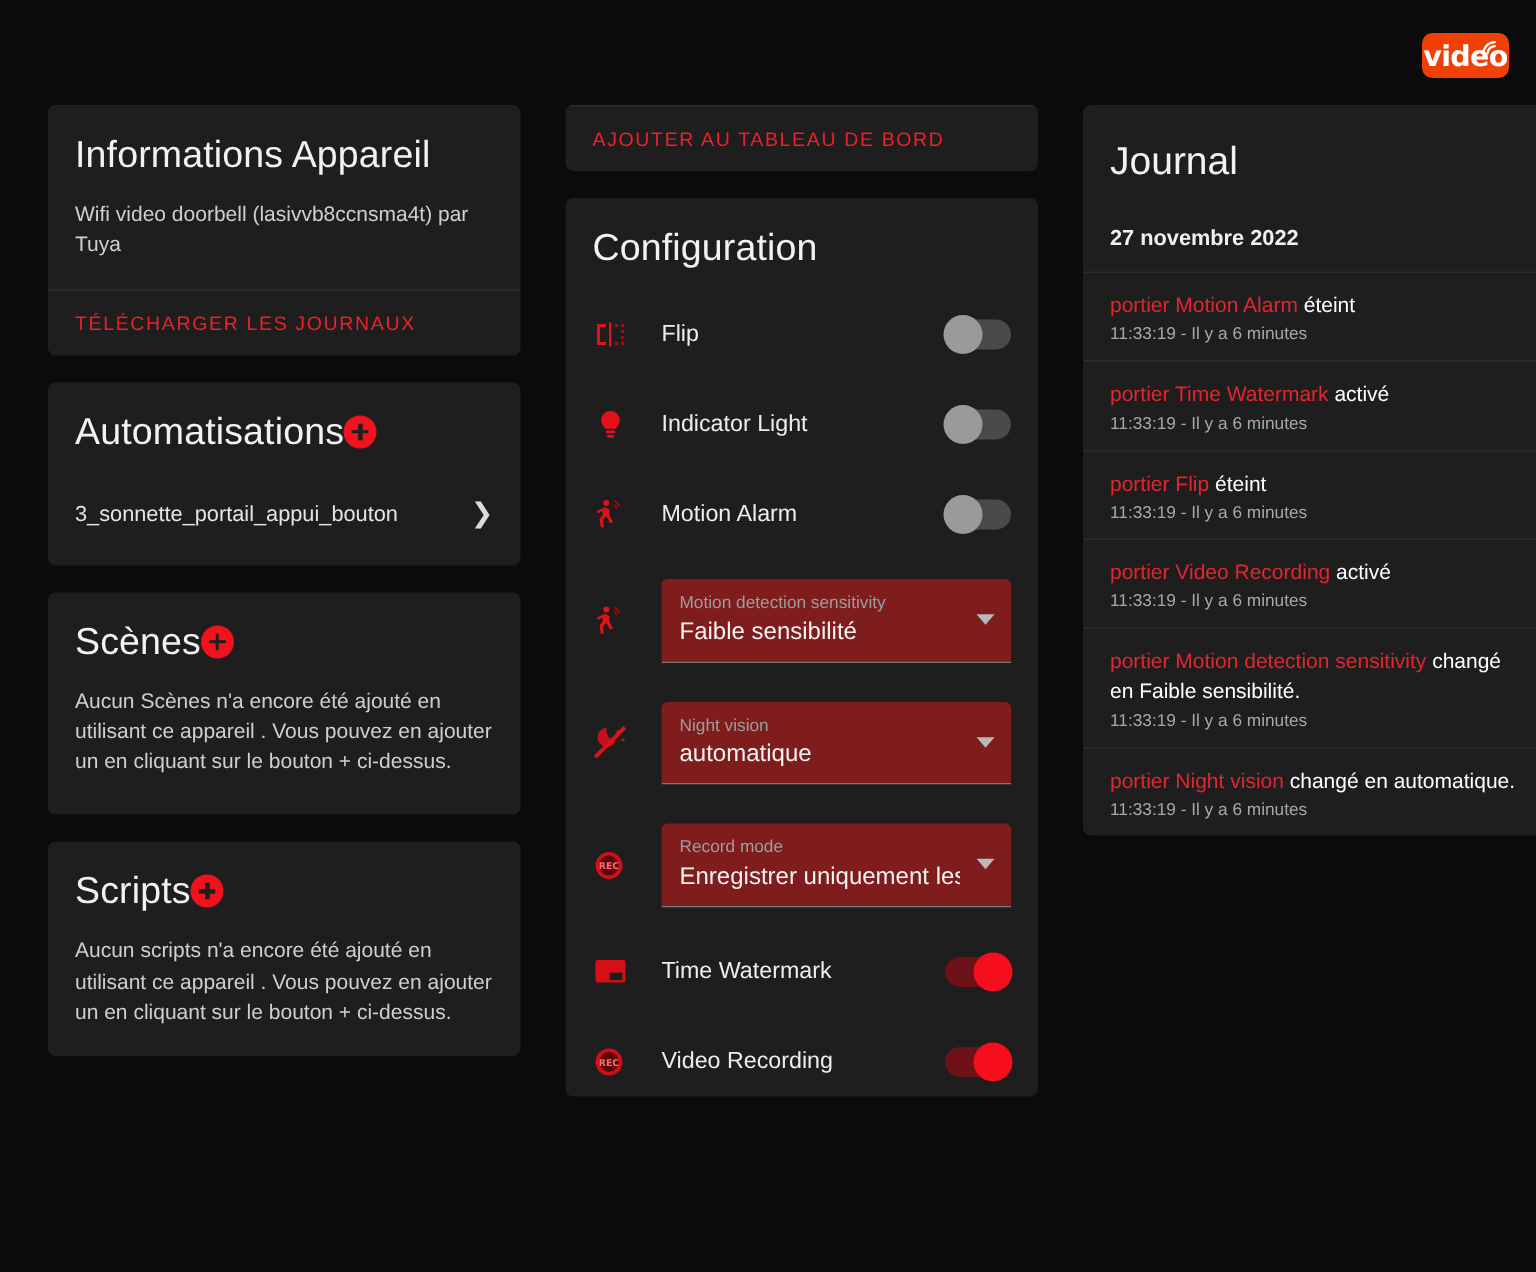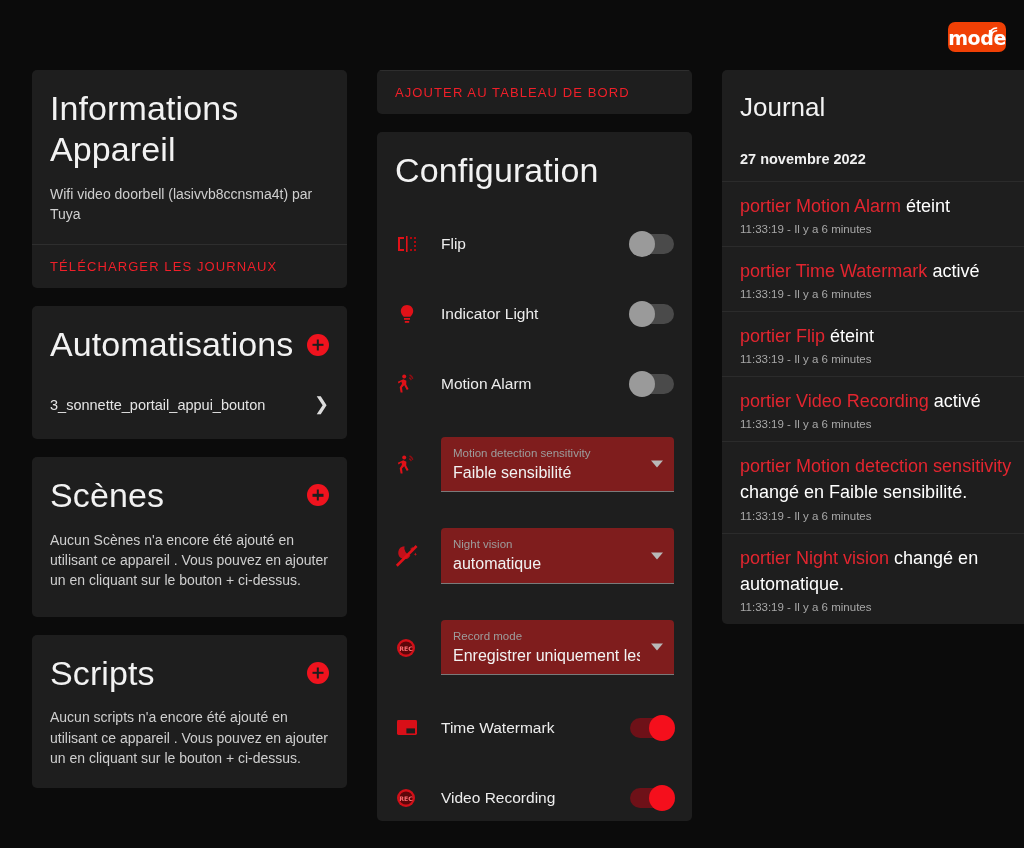--- a/index.html
+++ b/index.html
@@ -33,31 +33,31 @@
   .col { width: 315px; display: flex; flex-direction: column; gap: 18px; }
 
   .card {
     background: #1e1e1e;
     border-radius: 5px;
     overflow: hidden;
     color: #e8e8e8;
   }
   .card-pad { padding: 18px 18px 20px 18px; }
   .card-title {
-    font-size: 34px; font-weight: 400; color: #f2f2f2;
+    font-size: 25px; font-weight: 400; color: #f2f2f2;
     line-height: 1.2; letter-spacing: 0.1px;
   }
   .sub { font-size: 14px; color: #cfcfcf; line-height: 1.45; margin-top: 14px; }
   .divider { height: 1px; background: #2e2e2e; }
   .action {
     padding: 14px 18px;
     color: #f01f29; font-size: 13px; font-weight: 400;
     letter-spacing: 1.1px; cursor: pointer;
   }
-  .row-between { display: flex; align-items: center; justify-content: space-between; }
+  .row-between { display: flex; align-items: center; }
 
   .plus {
     width: 22px; height: 22px; border-radius: 50%;
     background: #f0131e; position: relative; flex: 0 0 auto; cursor: pointer;
   }
   .plus::before, .plus::after {
     content: ""; position: absolute; background: #1e1e1e;
     left: 50%; top: 50%; transform: translate(-50%, -50%);
   }
   .plus::before { width: 11px; height: 2.4px; }
@@ -94,21 +94,21 @@
   .avatar .frame {
     position: absolute; left: 14%; top: 18%; width: 14px; height: 22px;
     background: linear-gradient(180deg,#6f7a88 0%, #3b3f47 100%); opacity: .75;
   }
   .sensor-name { font-size: 15.5px; color: #e6e6e6; flex: 1; }
   .sensor-state { font-size: 15px; color: #e6e6e6; }
 
   
   .conf-body { padding: 18px 18px 6px 18px; }
   .conf-row {
-    display: flex; align-items: center; gap: 0; margin-top: 36px; min-height: 34px;
+    display: flex; align-items: center; gap: 0; margin-top: 26px; min-height: 34px;
   }
   .conf-icon {
     width: 46px; flex: 0 0 46px; display: flex; align-items: center; justify-content: flex-start;
   }
   .conf-label { flex: 1; font-size: 15.5px; color: #ededed; }
 
   .toggle {
     width: 44px; height: 20px; border-radius: 11px; position: relative;
     flex: 0 0 auto; cursor: pointer;
   }
@@ -144,31 +144,31 @@
   .journal {
     width: 315px; background: #1e1e1e; border-radius: 5px;
     position: relative; overflow: hidden;
   }
   .journal-head { padding: 22px 18px 16px 18px; }
   .journal-title { font-size: 26px; color: #f2f2f2; font-weight: 400; }
   .journal-date {
     padding: 12px 18px 14px 18px; font-size: 14.5px; font-weight: 700; color: #f0f0f0;
   }
   .log-entry { padding: 11px 20px 11px 18px; border-top: 1px solid #2b2b2b; }
-  .log-text { font-size: 18px; line-height: 1.45; color: #ffffff; }
+  .log-text { font-size: 14px; line-height: 1.45; color: #ffffff; }
   .log-text .subj { color: #e2252f; }
   .log-time { font-size: 11.5px; color: #a8a8a8; margin-top: 4px; }
 </style>
 </head>
 <body>
 
 <div class="page">
 
   <div class="logo">
-    <span class="logo-text">mode</span>
+    <span class="logo-text">video</span>
     <svg class="logo-wifi" width="11" height="10" viewBox="0 0 11 10">
       <path d="M1 8.6 A7.6 7.6 0 0 1 8.6 1" fill="none" stroke="#ffffff" stroke-width="1.5" stroke-linecap="round"></path>
       <path d="M3.6 8.8 A5 5 0 0 1 8.6 3.8" fill="none" stroke="#ffffff" stroke-width="1.5" stroke-linecap="round"></path>
       <circle cx="8.7" cy="8.6" r="1.1" fill="#ffffff"></circle>
     </svg>
   </div>
 
   <div class="cols">
 
     <div class="col">

